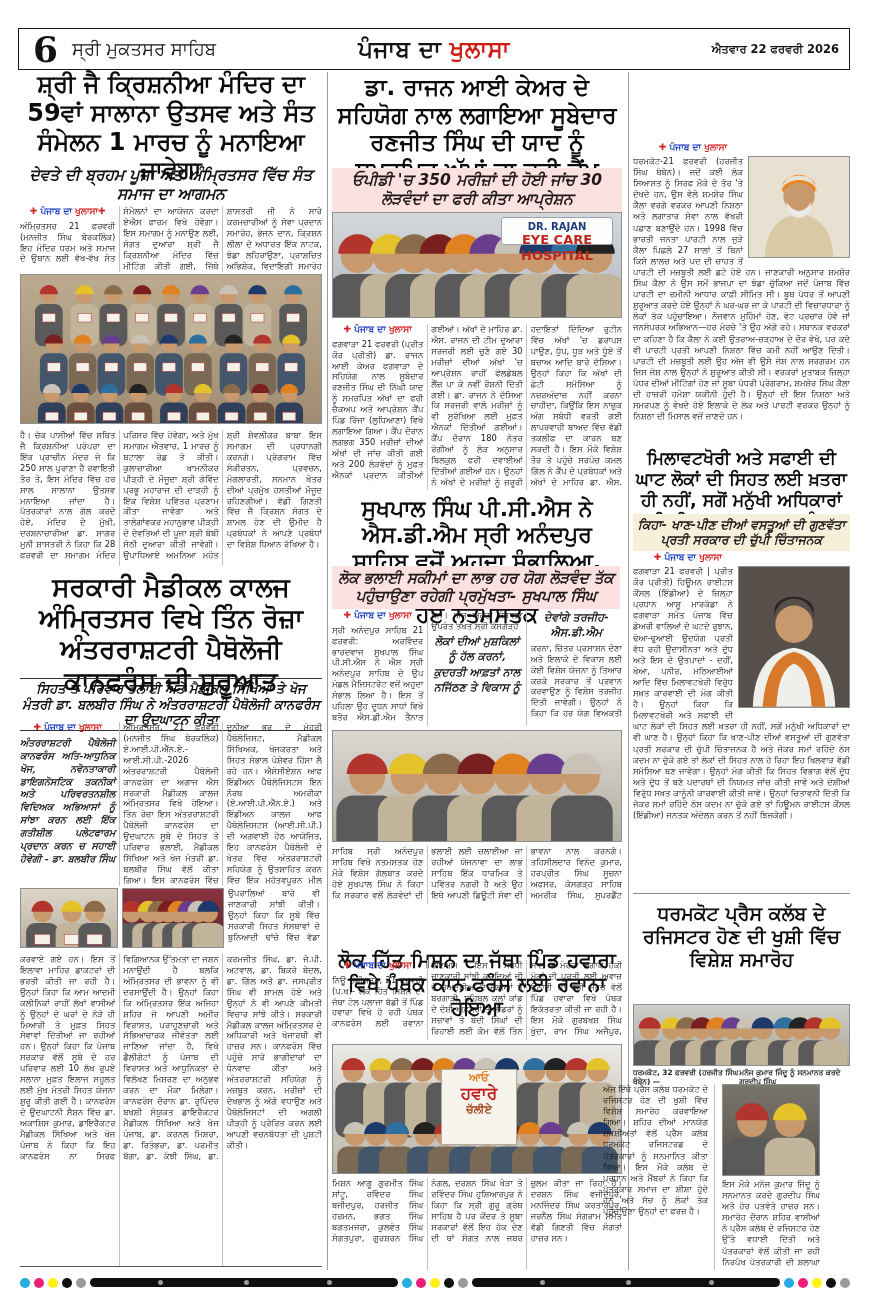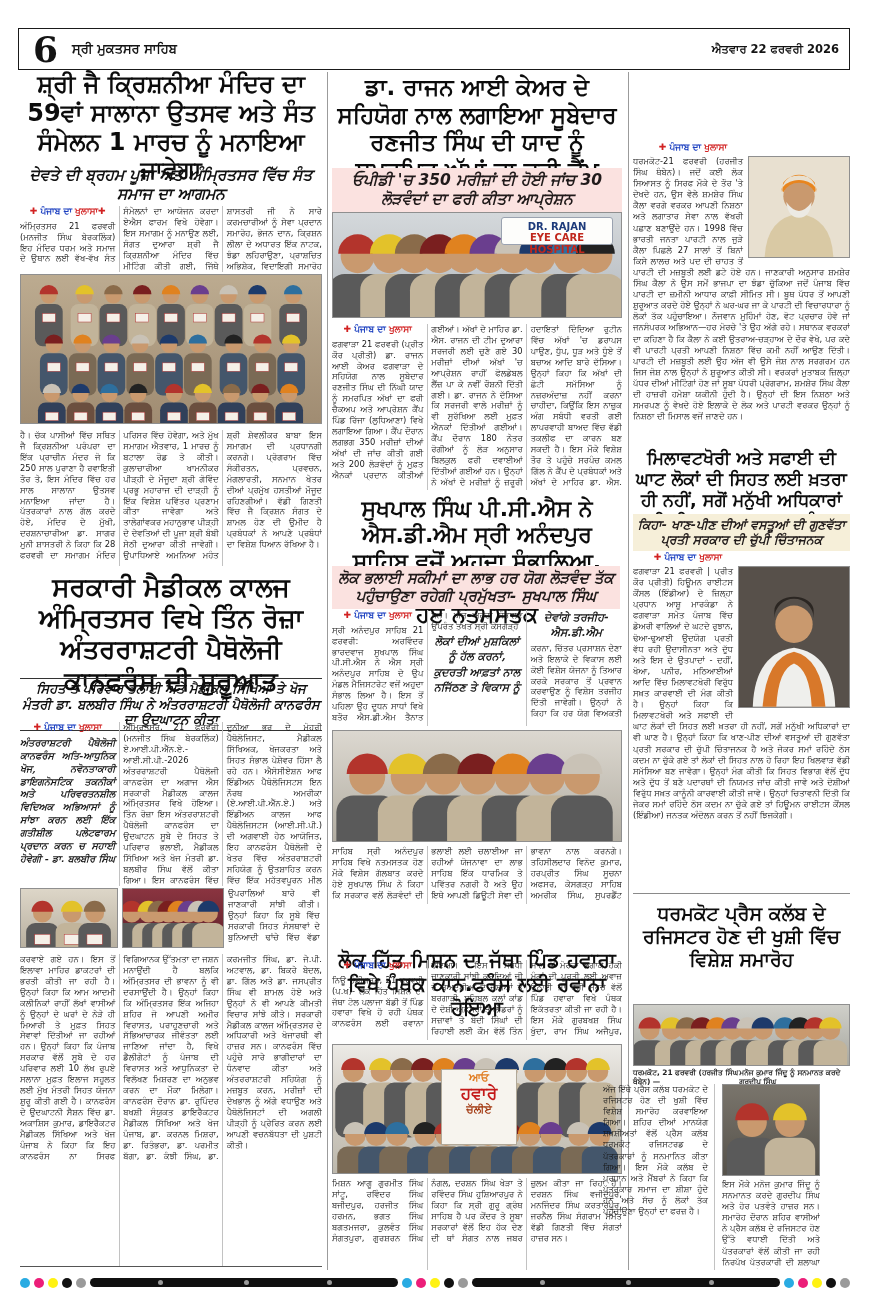--- a/index.html
+++ b/index.html
@@ -2,21 +2,21 @@
 <html><head>
 <meta charset="utf-8">
 <style>
   html,body{margin:0;padding:0;background:#e9e9e9;}
   #page{position:relative;width:870px;height:1305px;background:#ffffff;margin:0 auto;
         font-family:"DejaVu Sans",sans-serif;color:#141414;overflow:hidden;}
   
   .masthead{position:absolute;left:18px;top:28px;width:830px;height:40px;border:1.5px solid #1a1a1a;
             display:flex;align-items:center;background:#fff;}
   .pagenum{font-size:36px;font-weight:700;font-family:"DejaVu Serif",serif;margin:0 14px 0 14px;line-height:38px;}
-  .edition{font-size:13px;font-weight:700;}
+  .edition{font-size:18px;font-weight:400;}
   .mast-title{position:absolute;left:0;right:0;text-align:center;font-size:23px;font-weight:700;letter-spacing:.5px;}
   .mast-title .red{color:#d01d18;}
   .mast-date{margin-left:auto;font-size:11.5px;font-weight:700;padding-right:10px;}
   
   .vrule{position:absolute;width:1px;background:#9b9b9b;top:72px;height:1198px;}
   .hrule{position:absolute;height:1px;background:#8a8a8a;}
   
   .hl{position:absolute;text-align:center;font-weight:700;color:#0c0c0c;line-height:1.2;}
   .subhead{position:absolute;text-align:center;font-weight:700;font-style:italic;line-height:1.2;color:#111;}
   .kicker{position:absolute;text-align:center;font-weight:700;font-style:italic;line-height:1.22;color:#201a1a;
@@ -40,41 +40,42 @@
   .ph-eyecamp{background:linear-gradient(#d4d8db,#b4b9be);}
   .ph-sdm{background:linear-gradient(#dcd8d0,#b2ada2);}
   .ph-lokhit{background:linear-gradient(#eceae6 0%,#d8d4cc 35%,#bdb8ac 100%);}
   .ph-stage{background:linear-gradient(#8a3440,#5e2029);}
   .ph-plain{background:linear-gradient(#ddd6c8,#b8b0a0);}
   .ph-club{background:linear-gradient(#cfcfc9,#a8a8a0);}
   .ph-dark{background:linear-gradient(#7a756c,#55514a);}
   .board{position:absolute;background:#fdfdfb;border:1px solid #9aa2b0;border-radius:3px;text-align:center;
          padding:3px 2px;box-sizing:border-box;}
   .board .l1{color:#1d3a7a;font-weight:700;font-size:10px;line-height:1.1;}
-  .board .l2{color:#c0271c;font-weight:700;font-size:10px;line-height:1.2;}
+  .board .l2{color:#c0271c;font-weight:700;font-size:13px;line-height:1.2;}
   .banner{position:absolute;background:#f7f4ee;border:1px solid #b0a898;text-align:center;padding:2px 0;}
   .banner .b1{color:#e07a1e;font-weight:700;font-size:11px;line-height:1.1;}
   .banner .b2{color:#c41919;font-weight:700;font-size:17px;line-height:1.15;}
   .banner .b3{color:#a33a12;font-weight:700;font-size:11px;line-height:1.1;}
   .caption{position:absolute;font-size:7.4px;font-weight:700;display:flex;justify-content:space-between;color:#222;}
   
   .regstrip{position:absolute;left:20px;top:1277px;width:830px;height:11px;display:flex;align-items:center;gap:4px;}
   .dot{width:10px;height:10px;border-radius:50%;flex:0 0 auto;}
   .regbar{flex:1;height:9px;background:#101010;border-radius:5px;position:relative;}
   .regbar i{position:absolute;top:2px;width:5px;height:5px;border-radius:50%;background:#9a9a9a;}
   .regbar i:nth-child(1){left:22%;} .regbar i:nth-child(2){left:50%;} .regbar i:nth-child(3){left:77%;}
 </style>
 </head>
 <body>
 
 <div id="page">
 
   <div class="masthead">
     <span class="pagenum">6</span>
     <span class="edition">ਸ੍ਰੀ ਮੁਕਤਸਰ ਸਾਹਿਬ</span>
+    <span class="mast-title"><span>ਪੰਜਾਬ ਦਾ</span> <span class="red">ਖੁਲਾਸਾ</span></span>
     <span class="mast-date">ਐਤਵਾਰ 22 ਫਰਵਰੀ 2026</span>
   </div>
 
   <div class="vrule" style="left:327px;"></div>
   <div class="vrule" style="left:628px;"></div>
   <div class="hrule" style="left:633px;top:893px;width:217px;"></div>
 
   <div class="hl" style="left:20px;top:70px;width:302px;font-size:24px;">ਸ਼੍ਰੀ ਜੈ ਕ੍ਰਿਸ਼ਨੀਆ ਮੰਦਿਰ ਦਾ 59ਵਾਂ ਸਾਲਾਨਾ ਉਤਸਵ ਅਤੇ ਸੰਤ ਸੰਮੇਲਨ 1 ਮਾਰਚ ਨੂੰ ਮਨਾਇਆ ਜਾਵੇਗਾ</div>
   <div class="subhead" style="left:20px;top:166px;width:302px;font-size:15.5px;">ਦੇਵਤੇ ਦੀ ਬ੍ਰਹਮ ਪੂਜਾ ਅਤੇ ਅੰਮ੍ਰਿਤਸਰ ਵਿੱਚ ਸੰਤ ਸਮਾਜ ਦਾ ਆਗਮਨ</div>
   <div class="bodycols cols3" style="left:20px;top:206px;width:302px;height:66px;">
@@ -485,21 +486,21 @@
         <path d="M 157.31667692307693 24.241999999999994 a 11.606399999999999 11.606399999999999 0 0 1 23.212799999999998 0 z" fill="#222222"></path>
         <rect x="167.20578461538463" y="36.331999999999994" width="34.819199999999995" height="53.196000000000005" rx="9.672" fill="#5a5a5a"></rect>
         <circle cx="184.61538461538464" cy="25.692799999999995" r="10.1556" fill="#c9996e"></circle>
         <path d="M 173.00898461538463 24.241999999999994 a 11.606399999999999 11.606399999999999 0 0 1 23.212799999999998 0 z" fill="#b3342c"></path>
         <rect x="182.8980923076923" y="36.331999999999994" width="34.819199999999995" height="53.196000000000005" rx="9.672" fill="#c2b49a"></rect>
         <circle cx="200.30769230769232" cy="25.692799999999995" r="10.1556" fill="#c9996e"></circle>
         <path d="M 188.7012923076923 24.241999999999994 a 11.606399999999999 11.606399999999999 0 0 1 23.212799999999998 0 z" fill="#e3c22a"></path>
       </svg>
   </div>
   <div class="caption" style="left:633px;top:1068px;width:217px;">
-    <span>ਧਰਮਕੋਟ, 21 ਫਰਵਰੀ (ਹਰਜੀਤ ਸਿੰਘ ਥੰਬੇਨ) —</span>
+    <span>ਧਰਮਕੋਟ, 32 ਫਰਵਰੀ (ਹਰਜੀਤ ਸਿੰਘ ਥੰਬੇਨ) —</span>
     <span>ਮਨੋਜ ਕੁਮਾਰ ਜਿੰਦੂ ਨੂੰ ਸਨਮਾਨਤ ਕਰਦੇ ਗੁਰਦੀਪ ਸਿੰਘ</span>
   </div>
   <div style="position:absolute;left:603px;top:1084px;width:217px;height:186px;display:flex;gap:7px;">
     <div class="bodysingle" style="position:relative;width:105px;height:186px;border-right:1px solid #c2c2c2;padding-right:6px;">ਅੱਜ ਇੱਥੇ ਪ੍ਰੈਸ ਕਲੱਬ ਧਰਮਕੋਟ ਦੇ ਰਜਿਸਟਰ ਹੋਣ ਦੀ ਖੁਸ਼ੀ ਵਿੱਚ ਵਿਸ਼ੇਸ਼ ਸਮਾਰੋਹ ਕਰਵਾਇਆ ਗਿਆ। ਸ਼ਹਿਰ ਦੀਆਂ ਮਾਨਯੋਗ ਸ਼ਖ਼ਸ਼ੀਅਤਾਂ ਵੱਲੋਂ ਪ੍ਰੈਸ ਕਲੱਬ ਧਰਮਕੋਟ ਰਜਿਸਟਰਡ ਦੇ ਪੱਤਰਕਾਰਾਂ ਨੂੰ ਸਨਮਾਨਿਤ ਕੀਤਾ ਗਿਆ। ਇਸ ਮੌਕੇ ਕਲੱਬ ਦੇ ਪ੍ਰਧਾਨ ਅਤੇ ਮੈਂਬਰਾਂ ਨੇ ਕਿਹਾ ਕਿ ਪੱਤਰਕਾਰ ਸਮਾਜ ਦਾ ਸ਼ੀਸ਼ਾ ਹੁੰਦੇ ਹਨ ਅਤੇ ਸੱਚ ਨੂੰ ਲੋਕਾਂ ਤੱਕ ਪਹੁੰਚਾਉਣਾ ਉਨ੍ਹਾਂ ਦਾ ਫਰਜ਼ ਹੈ।</div>
     <div style="position:relative;width:98px;">
       <div class="photo ph-dark" style="position:relative;width:98px;height:92px;margin-bottom:3px;">
         <svg class="crowd" viewBox="0 0 98 92">
             <rect x="3.8330666666666637" y="53.91199999999999" width="51.6672" height="78.936" rx="14.352000000000002" fill="#5a5a5a"></rect>
             <circle cx="29.666666666666664" cy="38.12479999999999" r="15.069600000000001" fill="#c9996e"></circle>
             <path d="M 12.444266666666664 35.971999999999994 a 17.2224 17.2224 0 0 1 34.4448 0 z" fill="#b3342c"></path>

